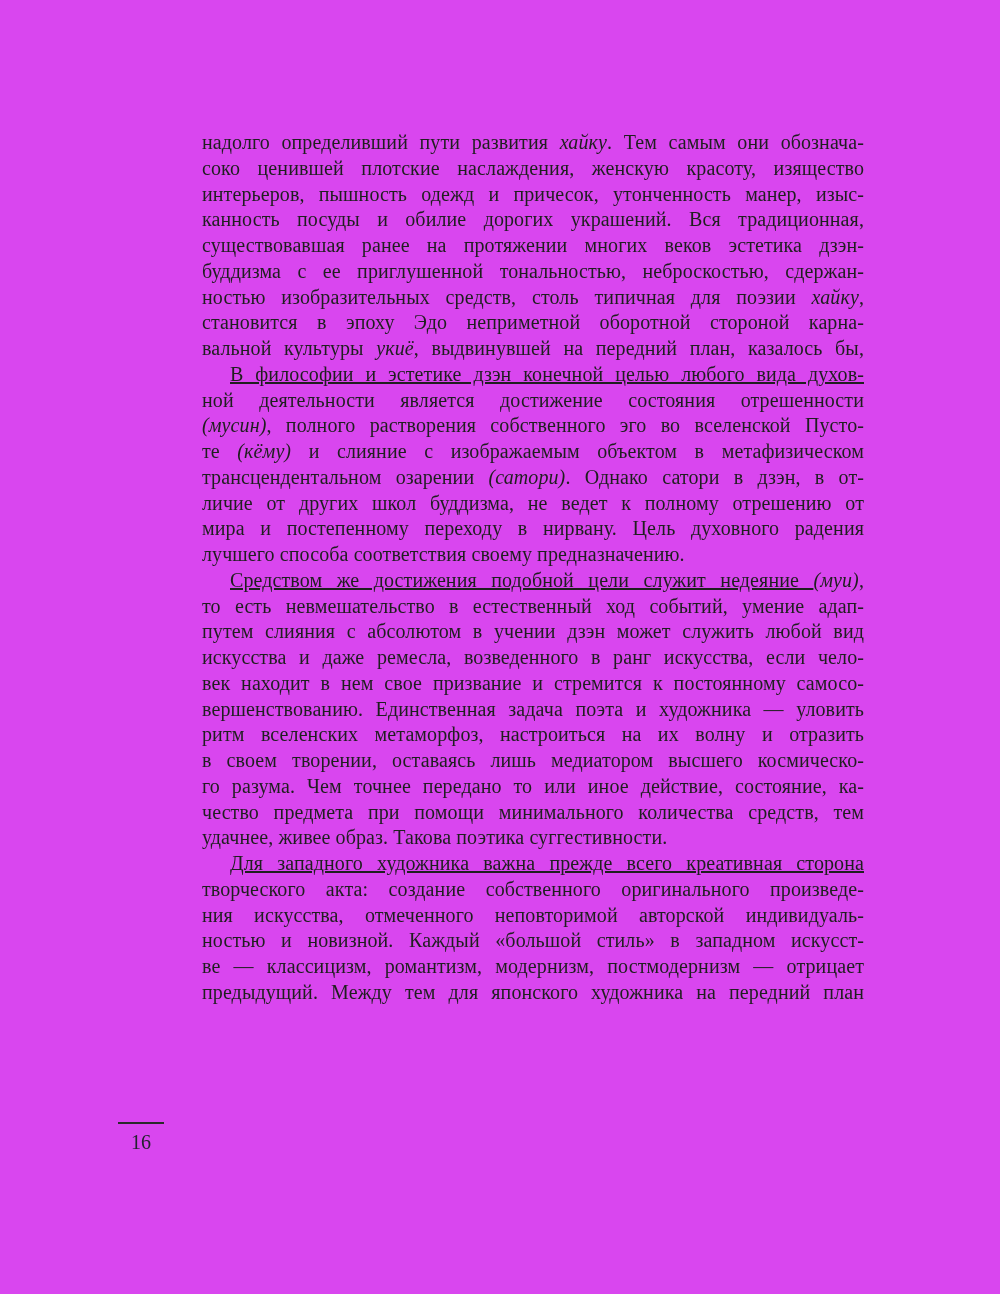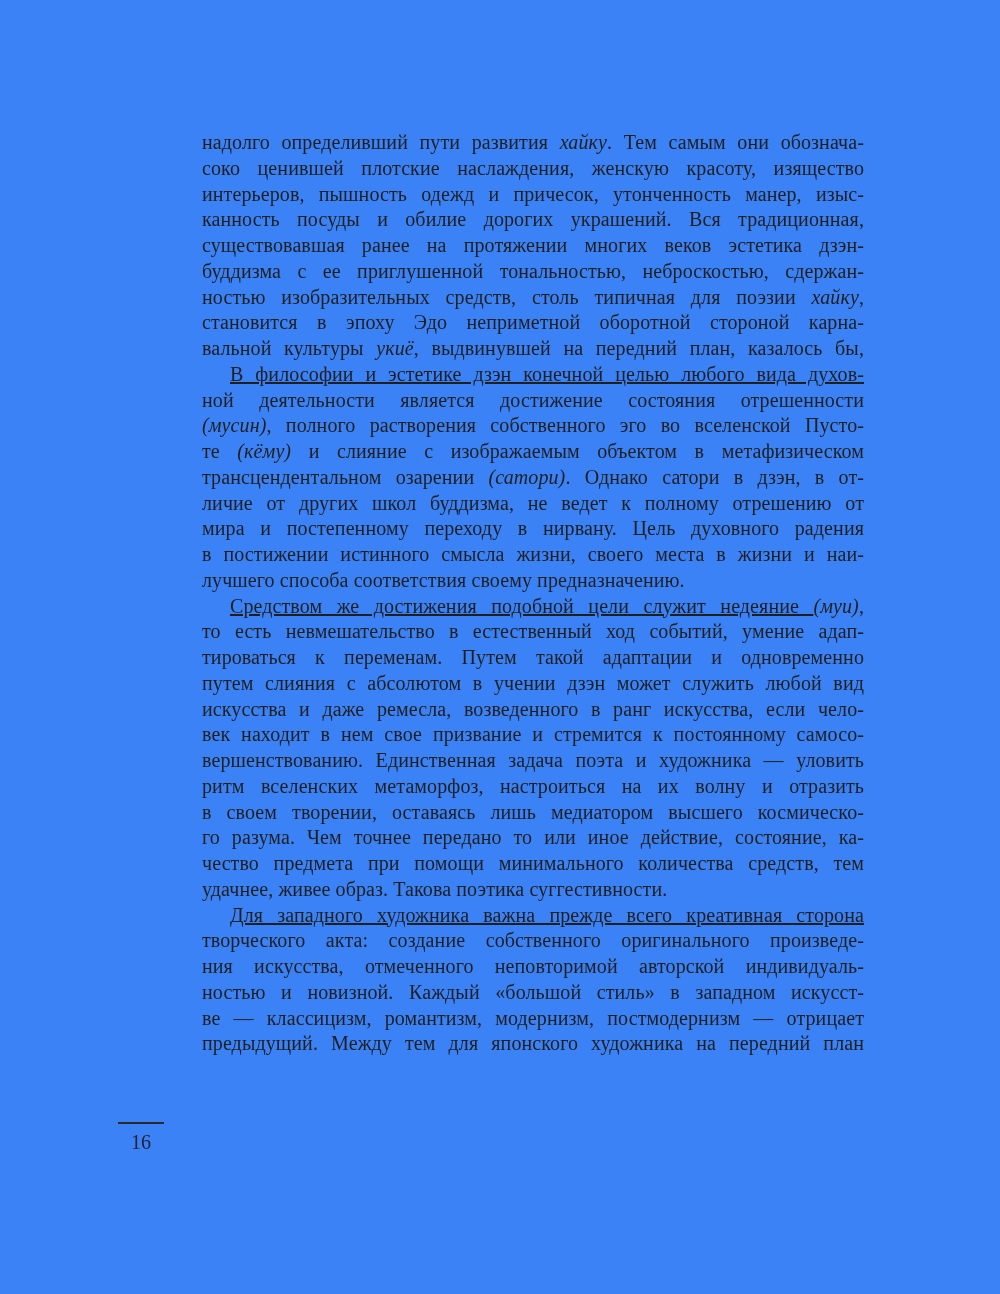--- a/index.html
+++ b/index.html
@@ -4,21 +4,21 @@
 <style>
   html, body {
     margin: 0;
     padding: 0;
     background: #ffffff;
   }
   .page {
     position: relative;
     width: 1000px;
     height: 1294px;
-    background: #3b82f6;
+    background: #d946ef;
     font-family: "Liberation Serif", "DejaVu Serif", serif;
     color: #1f1f1f;
     overflow: hidden;
   }
   .text-block {
     position: absolute;
     left: 202px;
     top: 130px;
     width: 662px;
   }
@@ -78,25 +78,23 @@
       <div class="line"><span>ностью изобразительных средств, столь типичная для поэзии </span><span class="it">хайку</span><span>,</span></div>
       <div class="line"><span>становится в эпоху Эдо неприметной оборотной стороной карна-</span></div>
       <div class="line"><span>вальной культуры </span><span class="it">укиё</span><span>, выдвинувшей на передний план, казалось бы,</span></div>
       <div class="line indent"><span>В философии и эстетике дзэн конечной целью любого вида духов-</span></div>
       <div class="line"><span>ной деятельности является достижение состояния отрешенности</span></div>
       <div class="line"><span class="it">(мусин)</span><span>, полного растворения собственного эго во вселенской Пусто-</span></div>
       <div class="line"><span>те </span><span class="it">(кёму)</span><span> и слияние с изображаемым объектом в метафизическом</span></div>
       <div class="line"><span>трансцендентальном озарении </span><span class="it">(сатори)</span><span>. Однако сатори в дзэн, в от-</span></div>
       <div class="line"><span>личие от других школ буддизма, не ведет к полному отрешению от</span></div>
       <div class="line"><span>мира и постепенному переходу в нирвану. Цель духовного радения</span></div>
-      <div class="line"><span>в постижении истинного смысла жизни, своего места в жизни и наи-</span></div>
       <div class="line last"><span>лучшего способа соответствия своему предназначению.</span></div>
       <div class="line indent"><span>Средством же достижения подобной цели служит недеяние </span><span class="it">(муи)</span><span>,</span></div>
       <div class="line"><span>то есть невмешательство в естественный ход событий, умение адап-</span></div>
-      <div class="line"><span>тироваться к переменам. Путем такой адаптации и одновременно</span></div>
       <div class="line"><span>путем слияния с абсолютом в учении дзэн может служить любой вид</span></div>
       <div class="line"><span>искусства и даже ремесла, возведенного в ранг искусства, если чело-</span></div>
       <div class="line"><span>век находит в нем свое призвание и стремится к постоянному самосо-</span></div>
       <div class="line"><span>вершенствованию. Единственная задача поэта и художника — уловить</span></div>
       <div class="line"><span>ритм вселенских метаморфоз, настроиться на их волну и отразить</span></div>
       <div class="line"><span>в своем творении, оставаясь лишь медиатором высшего космическо-</span></div>
       <div class="line"><span>го разума. Чем точнее передано то или иное действие, состояние, ка-</span></div>
       <div class="line"><span>чество предмета при помощи минимального количества средств, тем</span></div>
       <div class="line last"><span>удачнее, живее образ. Такова поэтика суггестивности.</span></div>
       <div class="line indent"><span>Для западного художника важна прежде всего креативная сторона</span></div>

